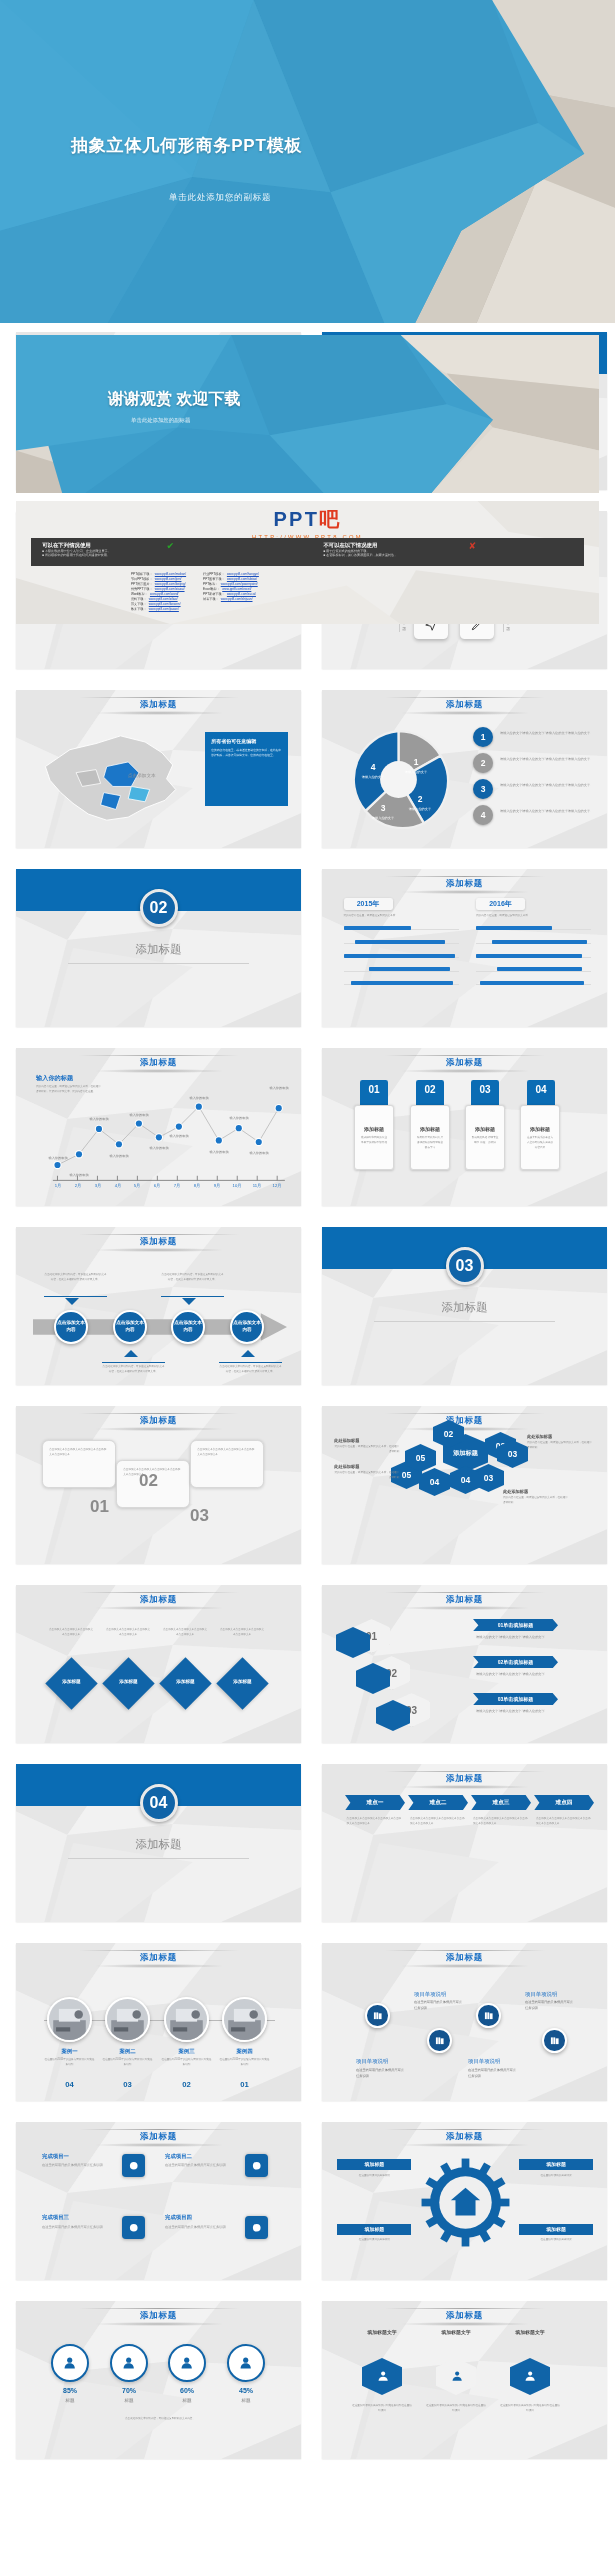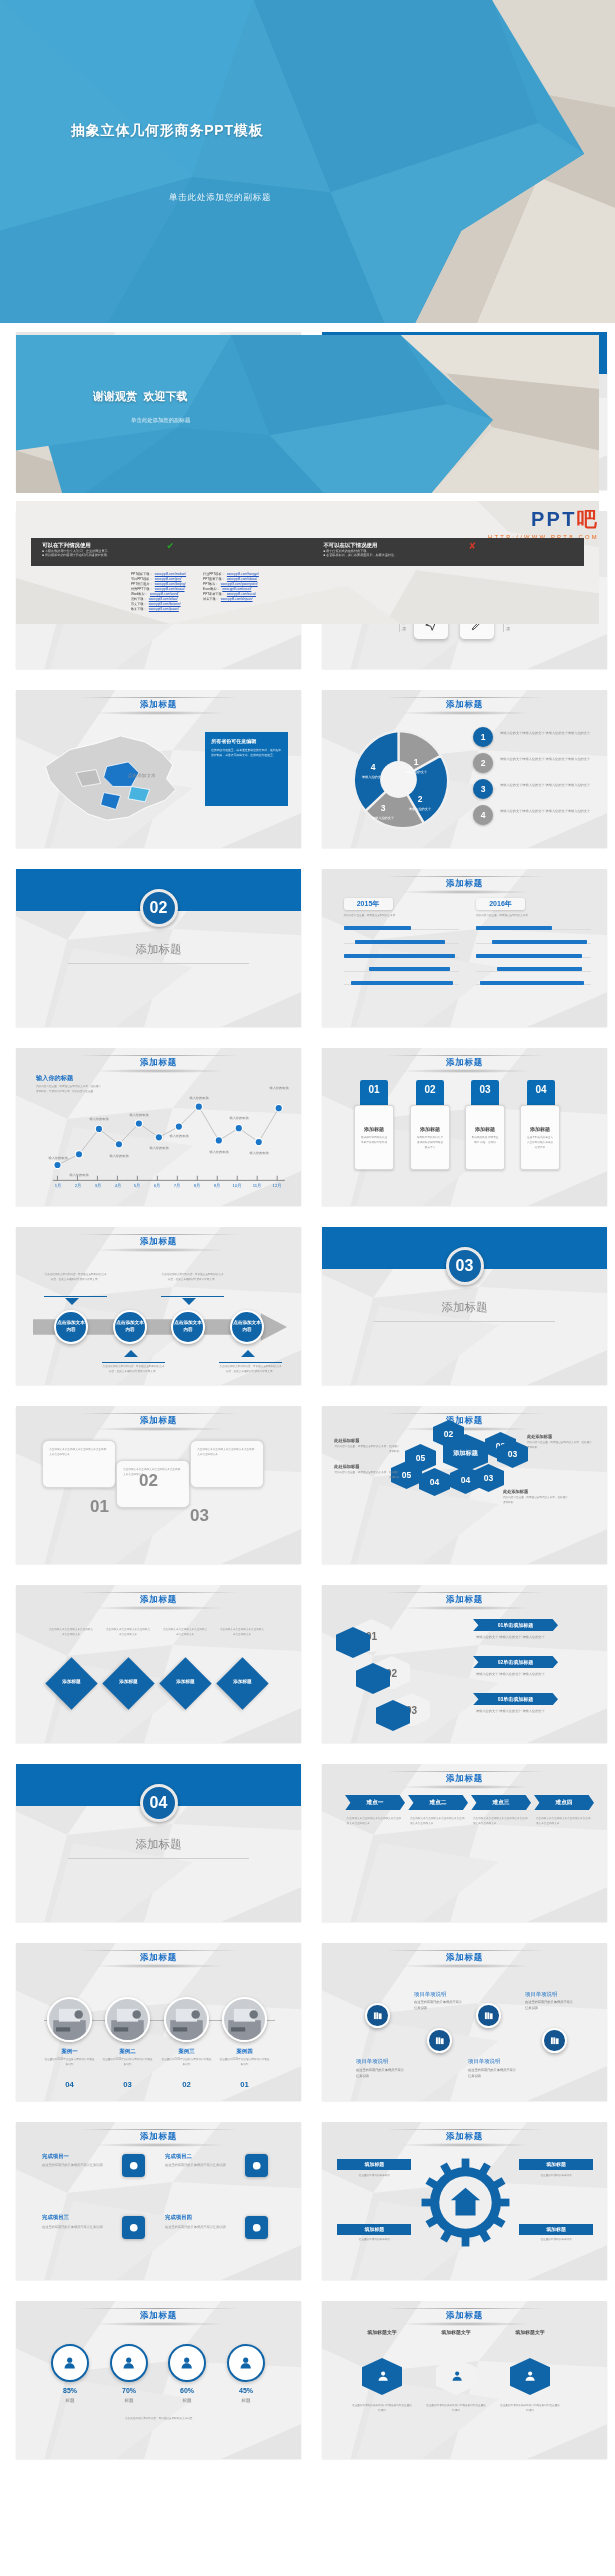--- a/index.html
+++ b/index.html
@@ -11,22 +11,22 @@
   }
   .page{ width:615px; height:2576px; position:relative; background:#fff; }
 
   
   .poly{ position:absolute; inset:0; overflow:hidden; }
   .poly svg{ width:100%; height:100%; display:block; }
 
   
   .cover{ position:relative; width:615px; height:323px; overflow:hidden; background:#cfc9c2; }
   .cover .title{
-    position:absolute; left:71px; top:122px;
-    font-size:14px; font-weight:bold; color:#fff; letter-spacing:0.8px;
+    position:absolute; left:71px; top:134px;
+    font-size:17px; font-weight:bold; color:#fff; letter-spacing:0.8px;
     text-shadow:0 0.8px 2.3px rgba(0,0,0,.25); white-space:nowrap;
   }
   .cover .subtitle{
     position:absolute; left:169px; top:192px;
     font-size:8.5px; color:#eaf4fa; letter-spacing:0.8px; white-space:nowrap;
   }
 
   
   .grid{
     position:absolute; left:16px; top:332px;
@@ -114,28 +114,28 @@
     clip-path:polygon(0 0, calc(100% - 5.4px) 0, 100% 50%, calc(100% - 5.4px) 100%, 0 100%, 5.4px 50%); }
 
   
   .photo{ position:absolute; overflow:hidden; background:#6b5844; }
   .photo-c{ position:absolute; border-radius:50%; overflow:hidden;
             border:2.3px solid #fff; box-shadow:0 1.5px 3.8px rgba(0,0,0,.28); }
 
   
   .thanks{ position:relative; width:583px; height:158px; margin:12.3px auto 0;
            overflow:hidden; background:#cfc9c2; }
-  .thanks .t{ position:absolute; left:77px; top:54px; font-size:11px;
-              font-weight:bold; color:#fff; text-shadow:0 0.8px 2.3px rgba(0,0,0,.3);font-family:Liberation Mono, monospace; }
+  .thanks .t{ position:absolute; left:92px; top:54px; font-size:16px;
+              font-weight:bold; color:#fff; text-shadow:0 0.8px 2.3px rgba(0,0,0,.3); }
   .thanks .st{ position:absolute; left:115px; top:82px; font-size:5.4px; color:#e7f2f8; }
 
   
   .footer-slide{ position:relative; width:583px; height:123px; margin:7.7px auto 0;
                  background:#f4f4f2; overflow:hidden; }
-  .brand{ position:absolute; left:0; right:0; top:4.6px; text-align:right; }
+  .brand{ position:absolute; left:0; right:0; top:4.6px; text-align:center; }
   .brand .ppt{ font-size:20px; font-weight:bold; color:#1b4f9c; letter-spacing:2.3px;
                font-family:"Liberation Sans",sans-serif; }
   .brand .ba{ color:#e03a1f; }
   .brand .url{ font-size:5.8px; color:#e8691c; letter-spacing:2.3px; margin-top:1.5px; }
   .usebar{ position:absolute; left:15.4px; right:15.4px; top:37px; height:28px;
            background:#3a3a3a; color:#fff; }
   .usebar h4{ font-size:5.4px; font-weight:bold; }
   .usebar li{ font-size:3.1px; color:#d6d6d6; list-style:none; line-height:1.5; }
   .linkcols{ position:absolute; left:115px; top:71px; display:flex; gap:17px; }
   .linkcols .row{ display:flex; gap:2.3px; font-size:3.1px; line-height:1.6; }

